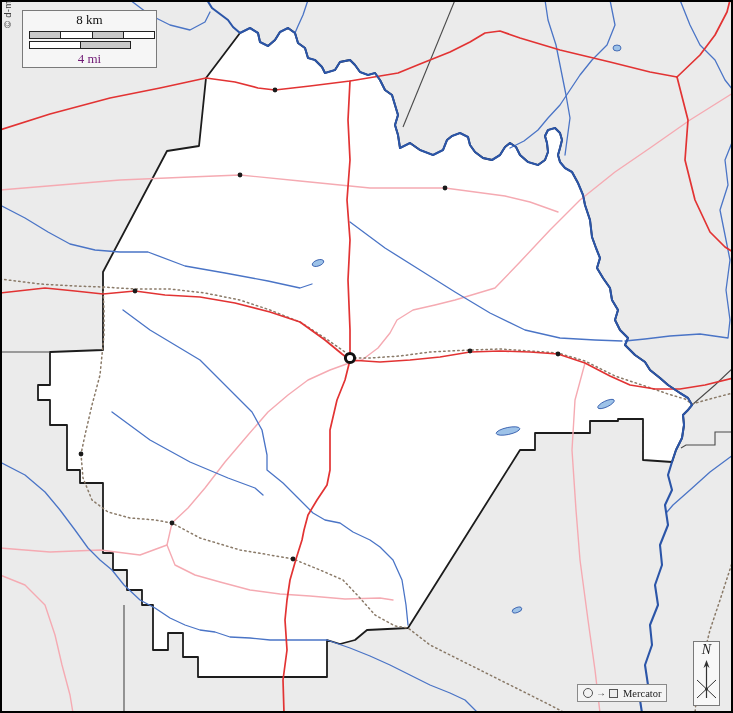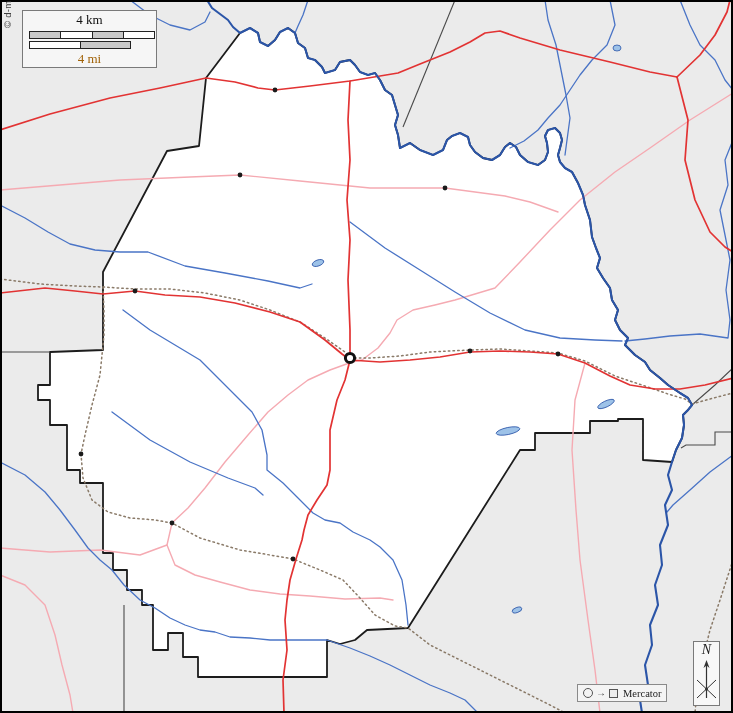--- a/index.html
+++ b/index.html
@@ -8,21 +8,21 @@
   #map{position:absolute;left:0;top:0;}
   .copyright{position:absolute;left:2px;top:14px;width:14px;
     font-family:"Liberation Sans",sans-serif;font-size:9.5px;color:#3d3d3d;
     transform:rotate(-90deg) translateX(-100%);transform-origin:0 0;
     white-space:nowrap;letter-spacing:.3px;}
   .scalebar{position:absolute;left:22px;top:10px;width:133px;height:56px;
     background:#f6f6f6;border:1px solid #7a7a7a;}
   .scalebar .km{position:absolute;top:1px;left:0;width:100%;text-align:center;
     font-family:"Liberation Serif",serif;font-size:13px;color:#111;}
   .scalebar .mi{position:absolute;bottom:0px;left:0;width:100%;text-align:center;
-    font-family:"Liberation Serif",serif;font-size:13px;color:#a16207;}
+    font-family:"Liberation Serif",serif;font-size:13px;color:#701a75;}
   .bar{position:absolute;left:6px;height:6px;display:flex;border:1px solid #222;}
   .bar1{top:20px;width:124px;}
   .bar2{top:30px;width:100px;}
   .seg{height:100%;flex:1;}
   .north{position:absolute;left:693px;top:641px;width:25px;height:63px;
     background:#f8f8f8;border:1px solid #7a7a7a;text-align:center;}
   .north .nl{font-family:"Liberation Serif",serif;font-style:italic;
     font-size:14px;color:#222;line-height:16px;}
   .legendbox{position:absolute;left:577px;top:684px;height:16px;
     background:#f4f4f4;border:1px solid #8a8a8a;display:flex;align-items:center;
@@ -88,21 +88,21 @@
       <circle cx="81" cy="454" r="2.4" fill="#1a1a1a"></circle>
       <circle cx="172" cy="523" r="2.4" fill="#1a1a1a"></circle>
       <circle cx="293" cy="559" r="2.4" fill="#1a1a1a"></circle>
       <circle cx="350" cy="358" r="4.6" fill="#ffffff" stroke="#111111" stroke-width="3"></circle>
       <rect x="1" y="1" width="731" height="711" fill="none" stroke="#000000" stroke-width="2"></rect>
     </svg>
 
   <div class="copyright">© d-maps.com</div>
 
   <div class="scalebar">
-    <div class="km">4 km</div>
+    <div class="km">8 km</div>
     <div class="bar bar1">
         <div class="seg" style="background: rgb(200, 200, 200); border-right: 1px solid rgb(34, 34, 34);"></div>
         <div class="seg" style="background: rgb(255, 255, 255); border-right: 1px solid rgb(34, 34, 34);"></div>
         <div class="seg" style="background: rgb(200, 200, 200); border-right: 1px solid rgb(34, 34, 34);"></div>
         <div class="seg" style="background: rgb(255, 255, 255); border-right: none;"></div>
       </div>
     <div class="bar bar2">
         <div class="seg" style="background: rgb(255, 255, 255); border-right: 1px solid rgb(34, 34, 34);"></div>
         <div class="seg" style="background: rgb(200, 200, 200); border-right: none;"></div>
       </div>

